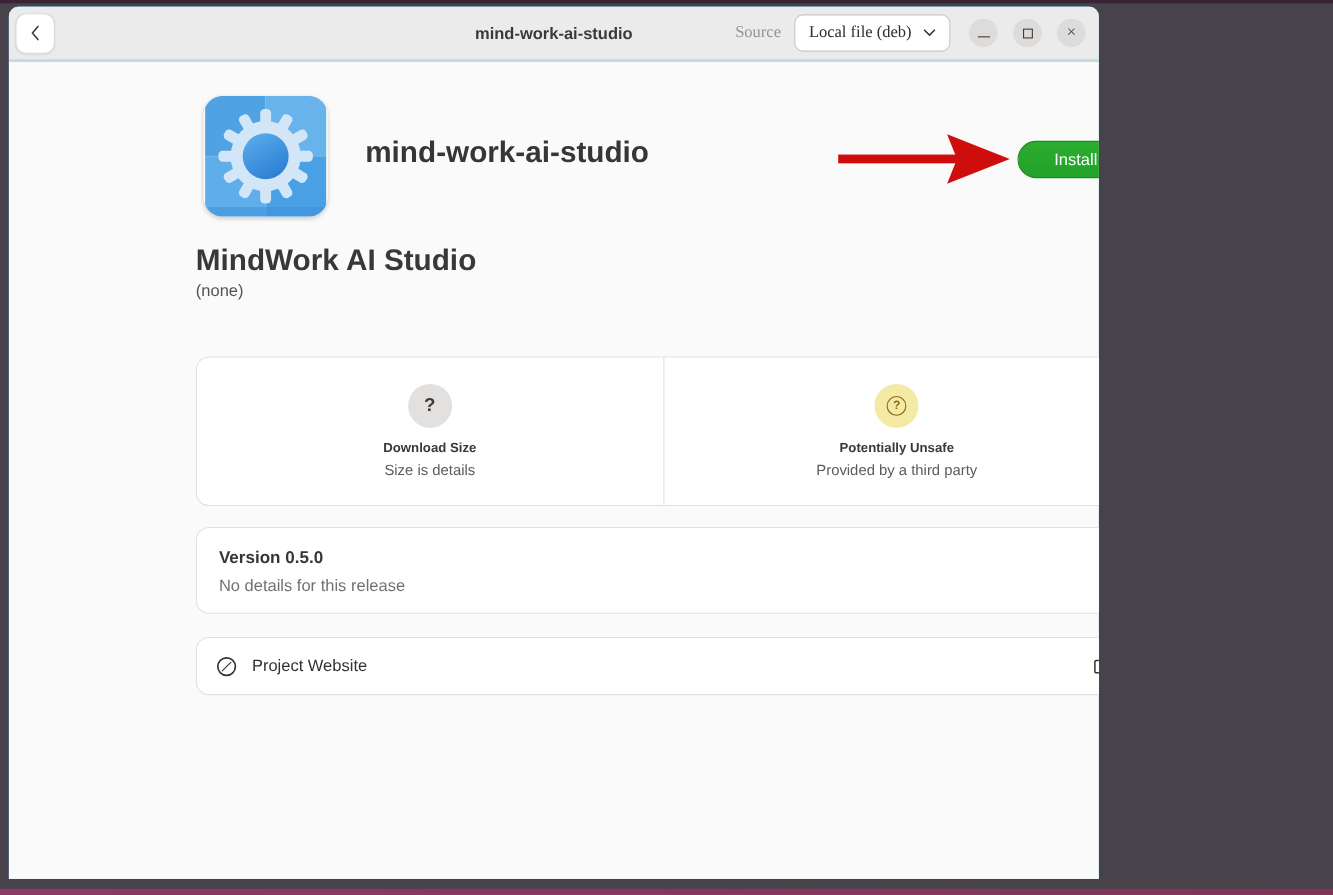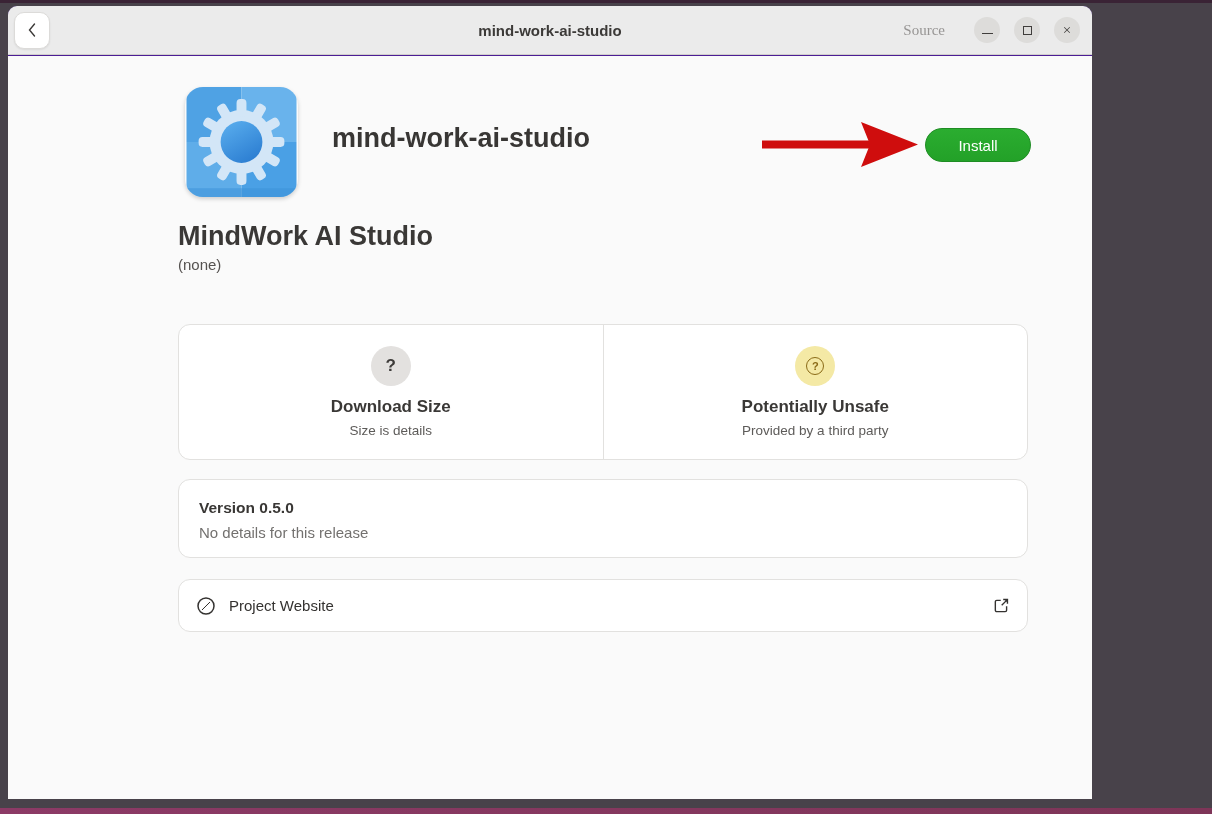--- a/index.html
+++ b/index.html
@@ -16,22 +16,22 @@
   }
   .screen-top-strip {
     position: absolute; top: 0; left: 0; right: 0; height: 3px;
     background: #3a2335;
   }
   .screen-bottom-strip {
     position: absolute; bottom: 0; left: 0; right: 0; height: 6px;
     background: linear-gradient(90deg,#8c3a66,#7e3558);
   }
   .window {
-    position: absolute; top: 6px; left: 8px; width: 1084px; height: 793px;
-    background: #4c1d95;
+    position: absolute; top: 6px; left: 8px; width: 991px; height: 793px;
+    background: #7dd3fc;
     border-radius: 9px 9px 0 0;
     overflow: hidden;
   }
   
   .header {
     position: absolute; top: 0; left: 0; right: 0; height: 49px;
     background: #ebebeb;
     border-bottom: 1px solid #d0cfcd;
     display: flex; align-items: center;
     padding: 0 12px 0 4px;
@@ -136,21 +136,21 @@
     display: flex; align-items: center; justify-content: center;
     margin-bottom: 5px;
   }
   .tile-circle.neutral { background: #e3e1df; color: #3d3b39; font-weight: 700; font-size: 17px; }
   .tile-circle.warning { background: #f4e9a5; color: #8a6a16; }
   .ringed-q {
     width: 18px; height: 18px; border: 1.6px solid #8a6a16; border-radius: 50%;
     display: flex; align-items: center; justify-content: center;
     font-size: 11px; font-weight: 700; color: #8a6a16; line-height: 1;
   }
-  .tile-title { font-size: 17px; font-weight: 700; color: #3a3836; }
+  .tile-title { font-size: 12px; font-weight: 700; color: #3a3836; }
   .tile-sub { font-size: 13.5px; color: #5d5b59; }
 
   .version-card { top: 423px; height: 79px; padding: 19px 20px; }
   .version-title { font-size: 15.5px; font-weight: 700; color: #393735; }
   .version-sub { font-size: 15px; color: #73716f; margin-top: 7px; }
 
   .website-card {
     top: 523px; height: 53px;
     display: flex; align-items: center;
     padding: 0 17px; gap: 13px;
@@ -169,20 +169,26 @@
 
     <div class="header">
       <div class="back-btn">
         <svg width="16" height="18" viewBox="0 0 16 18">
           <path d="M10.5 3 L5.5 9 L10.5 15" fill="none" stroke="#3c3a38" stroke-width="1.4" stroke-linecap="round"></path>
         </svg>
       </div>
       <div class="header-title">mind-work-ai-studio</div>
       <div class="header-right">
         <span class="source-label">Source</span>
+        <div class="source-dropdown">
+          <span>Local file (deb)</span>
+          <svg width="12" height="8" viewBox="0 0 12 8">
+            <path d="M1.5 1.5 L6 6 L10.5 1.5" fill="none" stroke="#3c3a38" stroke-width="1.5" stroke-linecap="round"></path>
+          </svg>
+        </div>
         <div class="win-controls">
           <div class="win-btn">
             <span class="glyph-min"></span>
           </div>
           <div class="win-btn">
             <span class="glyph-max"></span>
           </div>
           <div class="win-btn">
             <span class="glyph-close">×</span>
           </div>

